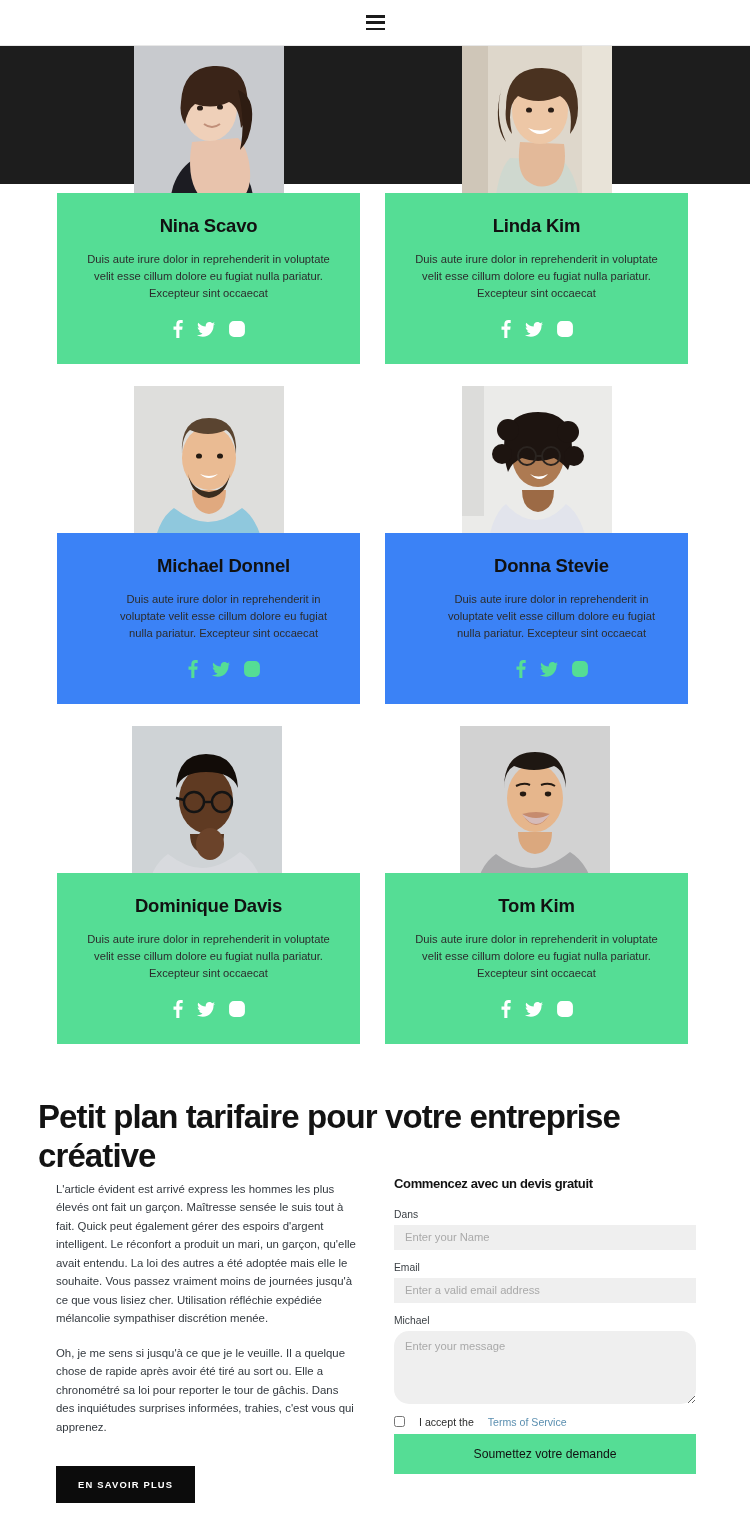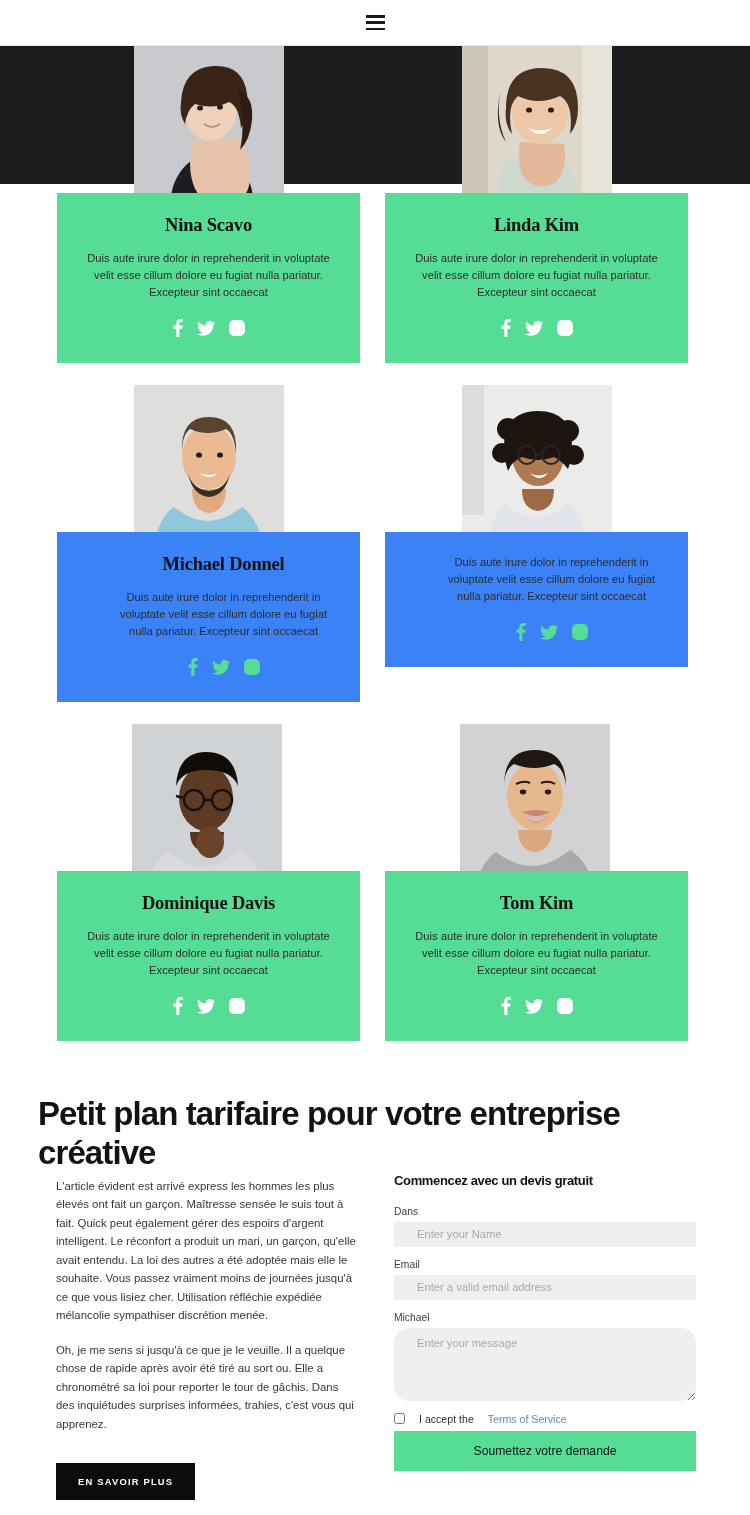--- a/index.html
+++ b/index.html
@@ -94,21 +94,20 @@
   }
   .member-card.green { background: #55dd95; }
   .member-card.grey  { background: #3b82f6; padding-left: 48px; }
 
   .member-name {
     font-size: 18.5px;
     font-weight: bold;
     color: #111111;
     letter-spacing: -0.2px;
     margin-bottom: 14px;
-    font-family: Liberation Serif, serif;
   }
   .member-bio {
     font-size: 11.2px;
     line-height: 1.52;
     color: #2c2c2c;
     padding: 0 6px;
     margin-bottom: 18px;
   }
 
   .socials {
@@ -184,21 +183,21 @@
 
   .input-box,
   .textarea-box {
     width: 100%;
     background: #efefef;
     border: none;
     outline: none;
     font-family: "Liberation Sans", sans-serif;
     font-size: 11.2px;
     color: #2b2b2b;
-    padding: 8px 23px;
+    padding: 8px 11px;
     margin-bottom: 12px;
     display: block;
   }
   .input-box { height: 25px; }
   .input-box::placeholder,
   .textarea-box::placeholder { color: #a9a9a9; }
   .textarea-box {
     height: 73px;
     resize: vertical;
     line-height: 1.4;
@@ -391,20 +390,21 @@
             <circle cx="40" cy="68" r="10" fill="#1d1410"></circle>
             <circle cx="112" cy="70" r="10" fill="#1d1410"></circle>
             <circle cx="65" cy="70" r="9" fill="none" stroke="#2a2420" stroke-width="2"></circle>
             <circle cx="89" cy="70" r="9" fill="none" stroke="#2a2420" stroke-width="2"></circle>
             <path d="M74 70h6" stroke="#2a2420" stroke-width="2"></path>
             <path d="M68 88 q10 10 18 0 q-10 5 -18 0z" fill="#fff"></path>
             <rect x="34" y="152" width="84" height="20" rx="3" fill="#c8ccd4"></rect>
           </svg>
         </div>
         <div class="member-card grey">
+          <div class="member-name">Donna Stevie</div>
           <div class="member-bio">Duis aute irure dolor in reprehenderit in voluptate velit esse cillum dolore eu fugiat nulla pariatur. Excepteur sint occaecat</div>
           <div class="socials card-green-ico">
             <a>
               <svg width="11" height="18" viewBox="0 0 11 18">
                   <path d="M7.4 18V9.8h2.8l.4-3.2H7.4V4.5c0-.9.3-1.6 1.6-1.6h1.7V.1C10.4 0 9.4 0 8.3 0 5.9 0 4.3 1.5 4.3 4.2v2.4H1.5v3.2h2.8V18z" stroke="none"></path>
                 </svg>
             </a>
             <a>
               <svg width="18" height="15" viewBox="0 0 18 15">
                   <path d="M18 1.8c-.7.3-1.4.5-2.1.6.8-.5 1.3-1.2 1.6-2.1-.7.4-1.5.7-2.3.9C14.5.5 13.5 0 12.4 0c-2 0-3.7 1.7-3.7 3.7 0 .3 0 .6.1.8C5.8 4.4 3.1 2.9 1.3.7.9 1.3.8 1.9.8 2.6c0 1.3.7 2.4 1.6 3.1-.6 0-1.2-.2-1.7-.5 0 1.8 1.3 3.3 3 3.6-.3.1-.6.1-1 .1-.2 0-.5 0-.7-.1.5 1.5 1.8 2.5 3.5 2.6-1.3 1-2.9 1.6-4.6 1.6H0c1.7 1.1 3.7 1.7 5.8 1.7 6.9 0 10.7-5.7 10.7-10.7v-.5c.7-.5 1.3-1.2 1.5-1.7z" stroke="none"></path>

